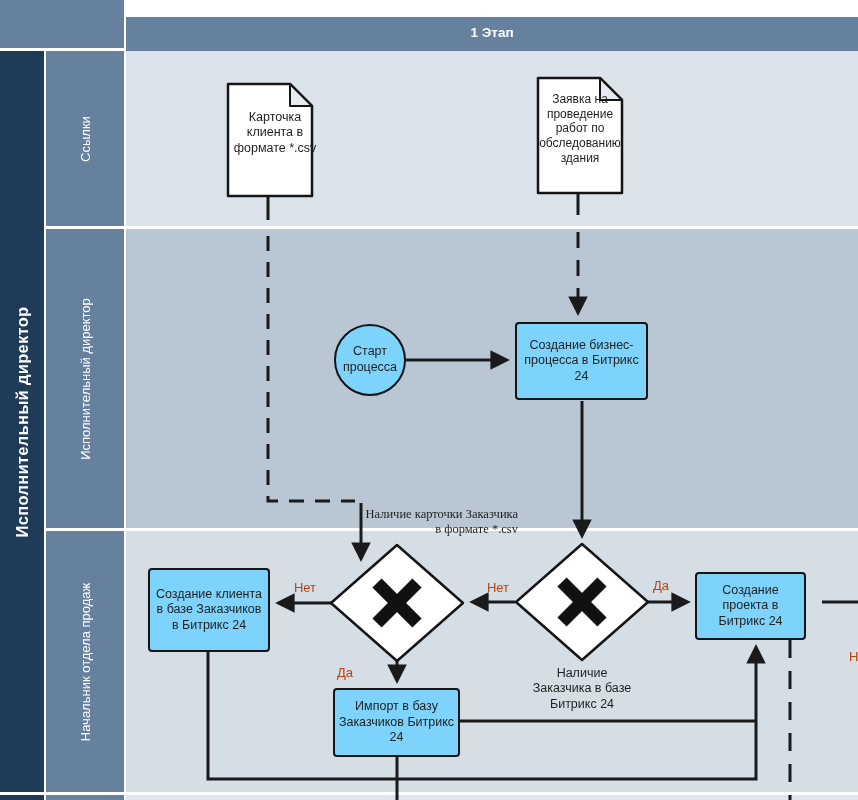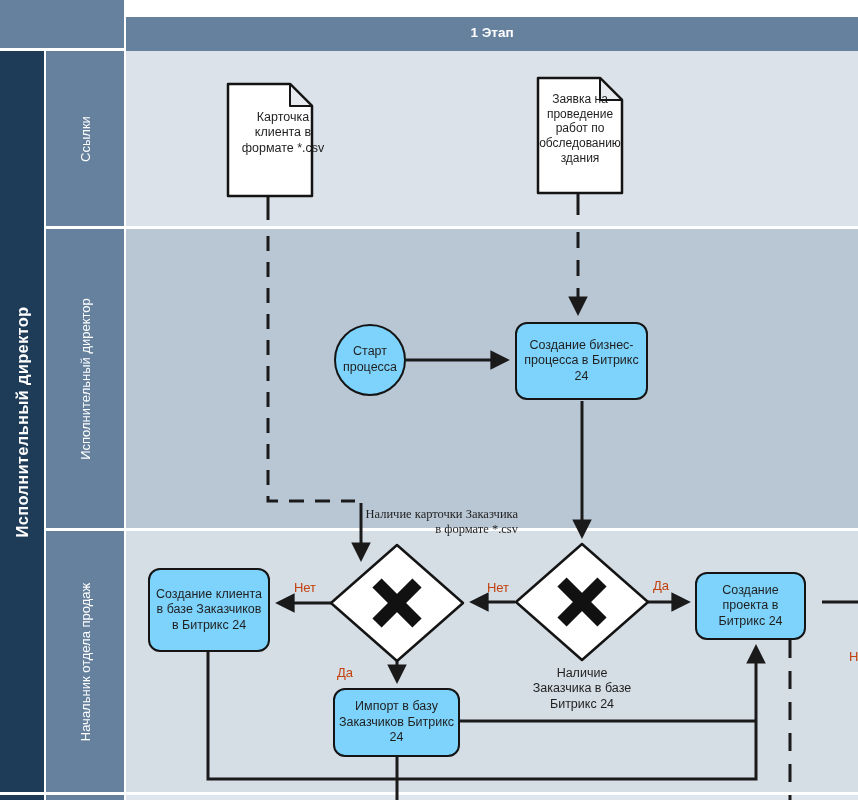--- a/index.html
+++ b/index.html
@@ -20,21 +20,21 @@
     position:absolute;left:50%;top:50%;transform:translate(-50%,-50%) rotate(-90deg);
     white-space:nowrap;font-size:13px;
   }
   .pool .vtext{font-size:16.5px;font-weight:700;letter-spacing:.3px;}
   svg.overlay{position:absolute;left:0;top:0;z-index:2;pointer-events:none;}
   .node{
     position:absolute;z-index:3;background:#7dd3fc;border:2.5px solid #141414;
     display:flex;align-items:center;justify-content:center;text-align:center;
     font-size:12.5px;line-height:1.25;box-sizing:border-box;
   }
-  .task{border-radius:12px;padding:2px 3px;}
+  .task{border-radius:4px;padding:2px 3px;}
   .event{border-radius:50%;}
   .lbl{position:absolute;z-index:4;text-align:center;font-size:12.5px;line-height:1.22;}
   .edge-lbl{font-size:13px;color:#c2410c;}
   .serif-lbl{font-family:"Liberation Serif",serif;font-size:12.5px;}
   .doc-lbl{z-index:4;}
   .clip{overflow:hidden;white-space:nowrap;}
 </style>
 </head>
 <body>
 
@@ -144,21 +144,21 @@
   </div>
 
   <div class="node task" style="left:333px;top:688px;width:127px;height:69px;">
     <span>Импорт в базу Заказчиков Битрикс 24</span>
   </div>
 
   <div class="node task" style="left:695px;top:572px;width:111px;height:68px;">
     <span>Создание проекта в Битрикс 24</span>
   </div>
 
-  <div class="lbl doc-lbl" style="left:227px;top:110px;width:96px;padding-left:8px;">Карточка клиента в формате *.csv</div>
+  <div class="lbl doc-lbl" style="left:227px;top:110px;width:96px;">Карточка клиента в формате *.csv</div>
   <div class="lbl doc-lbl" style="left:536px;top:92px;width:88px;font-size:12px;">Заявка на проведение работ по обследованию здания</div>
 
   <div class="lbl serif-lbl" style="left:358px;top:507px;width:160px;text-align:right;">Наличие карточки Заказчика в формате *.csv</div>
   <div class="lbl" style="left:530px;top:666px;width:104px;">Наличие Заказчика в базе Битрикс 24</div>
 
   <div class="lbl edge-lbl" style="left:289px;top:580px;width:32px;">Нет</div>
   <div class="lbl edge-lbl" style="left:482px;top:580px;width:32px;">Нет</div>
   <div class="lbl edge-lbl" style="left:331px;top:665px;width:28px;">Да</div>
   <div class="lbl edge-lbl" style="left:647px;top:578px;width:28px;">Да</div>
   <div class="lbl edge-lbl clip" style="left:849px;top:649px;width:9px;text-align:left;">Н</div>

